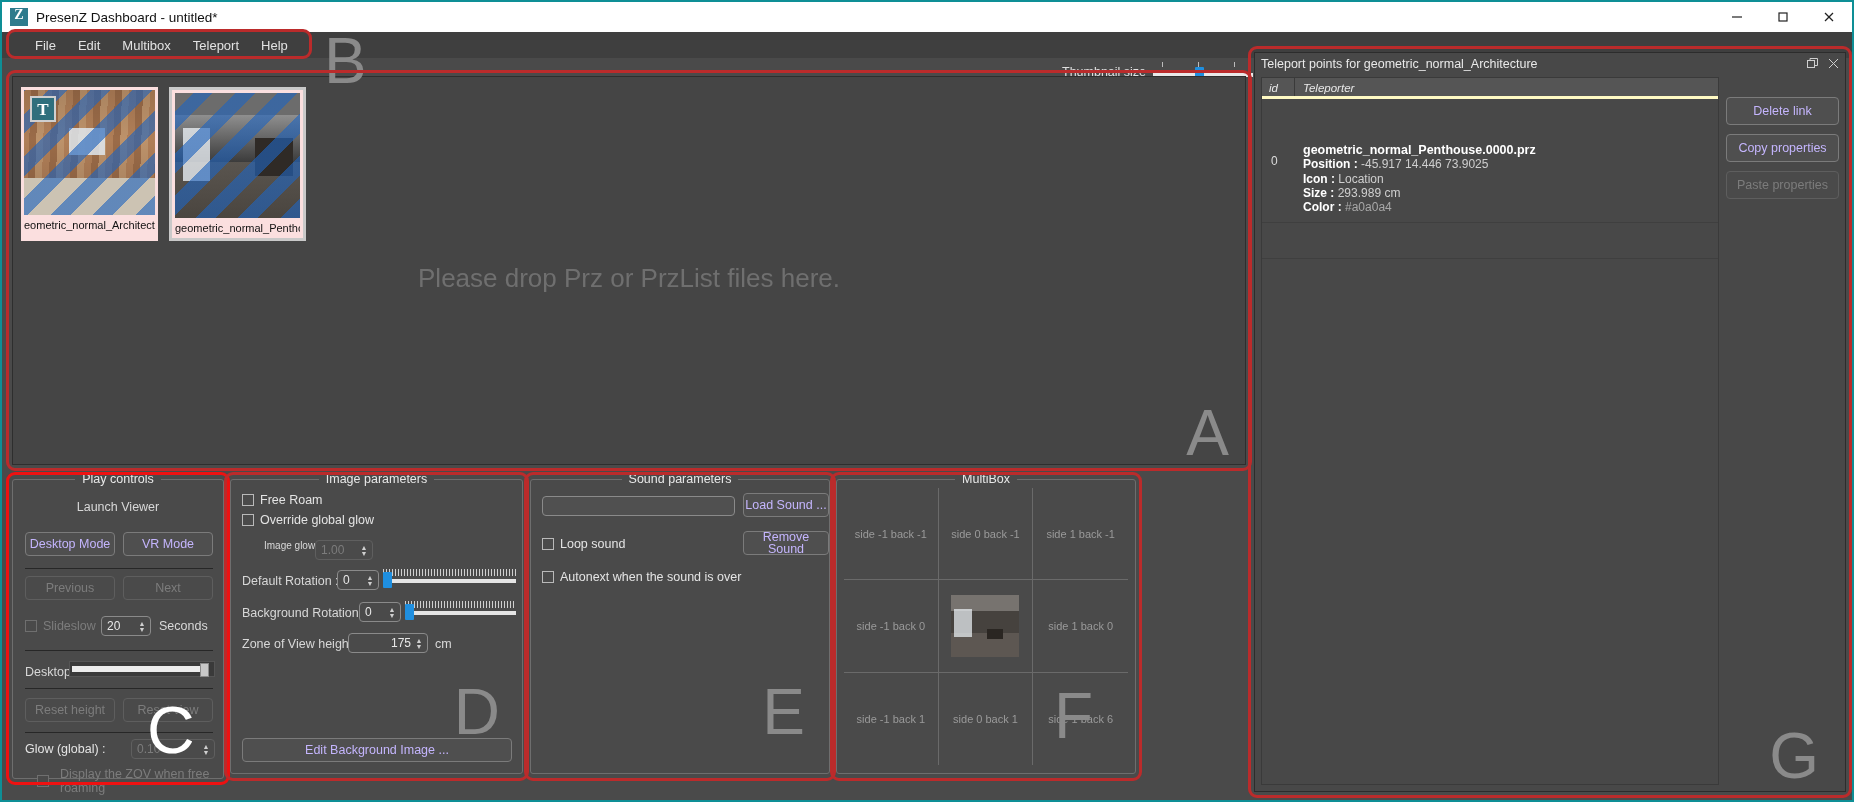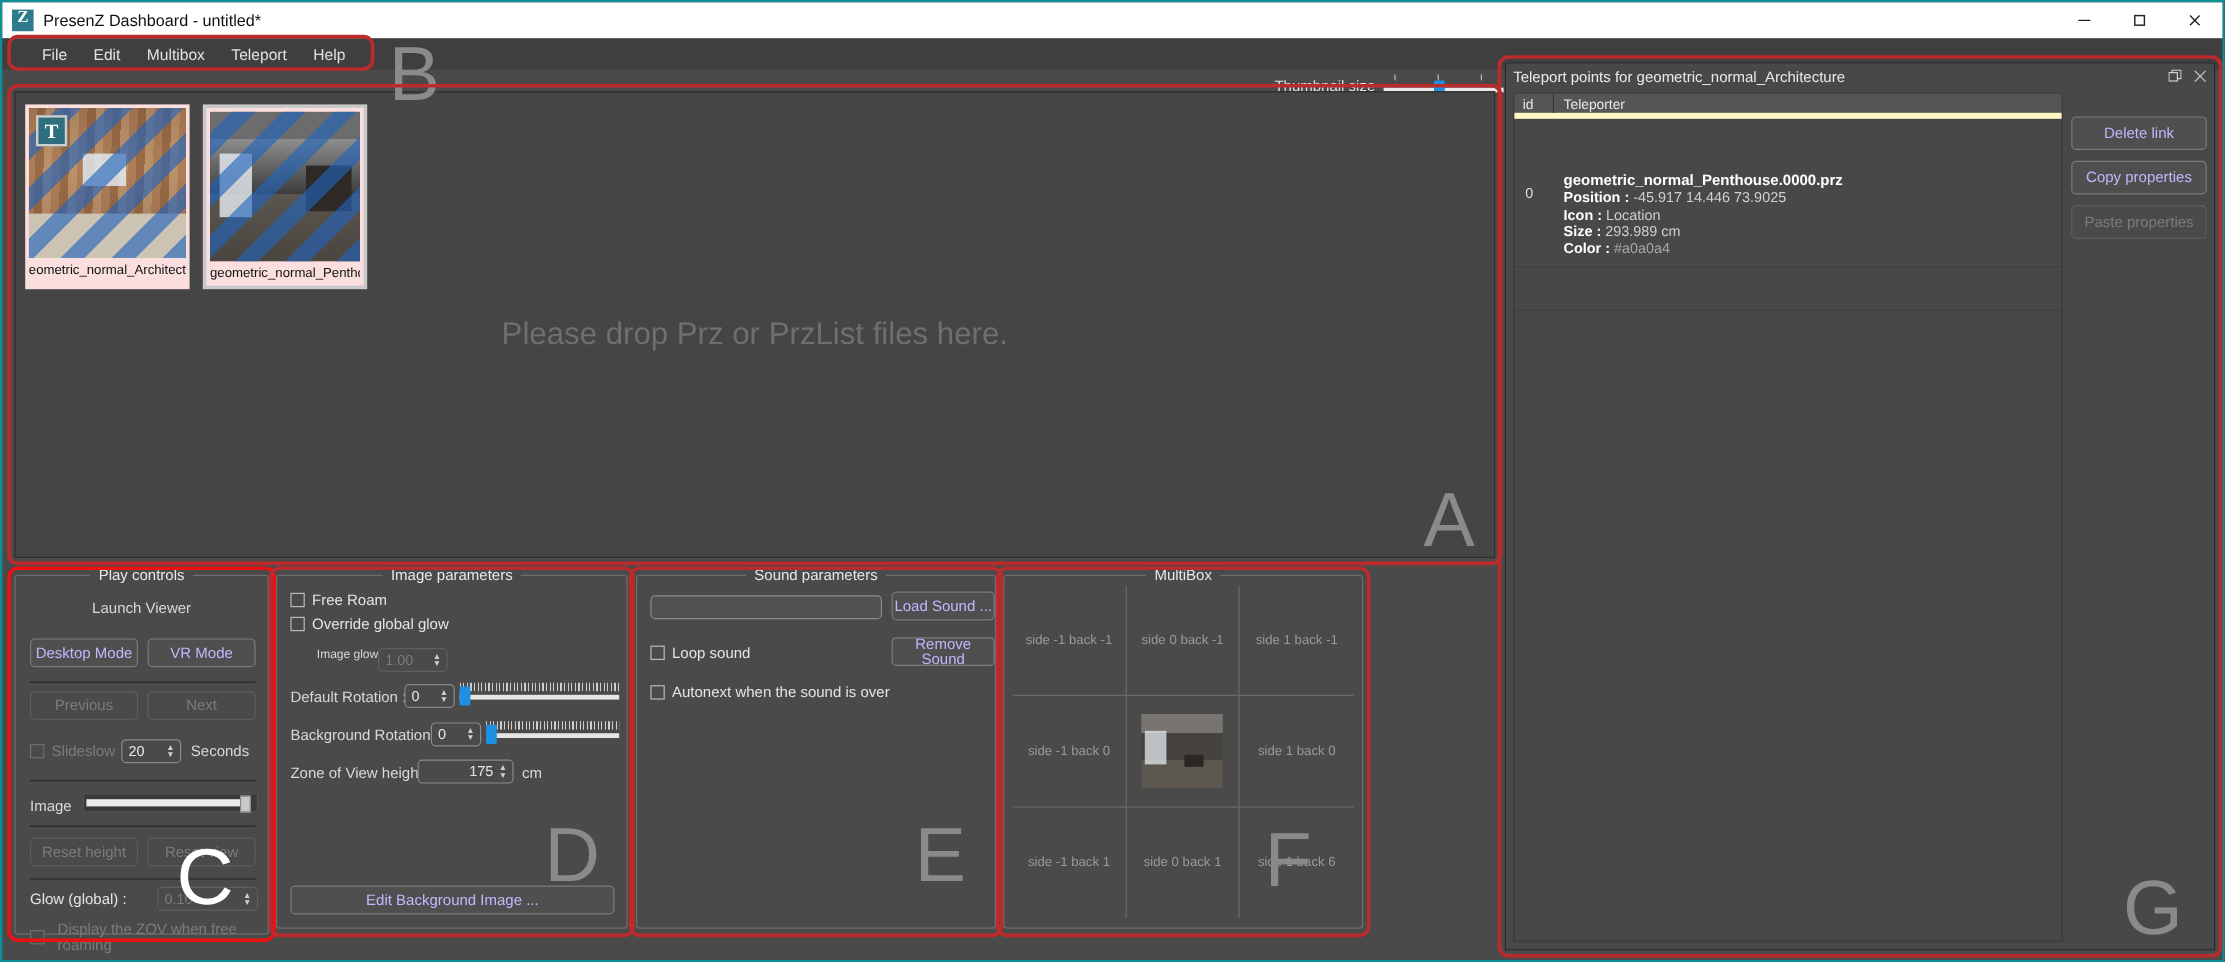--- a/index.html
+++ b/index.html
@@ -150,21 +150,21 @@
   
   #panelG { position:absolute; left:1252px; top:50px; width:592px; height:740px;
             background:#484848; border:1px solid #2c2c2c; }
   .dockbar { height:22px; display:flex; align-items:center; padding:0 6px;
              background:#484848; }
   .dockbar .t { font-size:12.5px; color:#e9e9e9; }
   .dockbar .acts { margin-left:auto; display:flex; gap:10px; align-items:center;
                    color:#cfcfcf; }
   .tpwrap { position:absolute; left:6px; top:24px; right:6px; bottom:6px; display:flex; }
   .tptable { width:458px; background:#484848; border:1px solid #3a3a3a; }
-  .tphead { display:flex; height:21px; background:#555555; border-bottom:5px solid #fef9c3; }
+  .tphead { display:flex; height:21px; background:#555555; border-bottom:3px solid #fef9c3;font-style:italic; }
   .tphead .hid { width:33px; padding-left:7px; line-height:21px; font-size:11.5px;
                  color:#e8e8e8; border-right:1px solid #3a3a3a; }
   .tphead .htp { flex:1; padding-left:8px; line-height:21px; font-size:11.5px; color:#e8e8e8; }
   .tprow { display:flex; min-height:90px; border-bottom:1px solid #3f3f3f; }
   .tprow .cid { width:33px; padding-left:9px; font-size:12px; color:#dcdcdc;
                 display:flex; align-items:center; }
   .tprow .cdetail { flex:1; padding:7px 0 7px 8px; font-size:12px; line-height:12.8px;margin-top:38px; }
   .tprow .cdetail .ln { margin-bottom:1.5px; }
   .tprow .cdetail b { color:#ffffff; font-weight:bold; }
   .tprow .cdetail .v { color:#cfcfcf; }
@@ -269,40 +269,40 @@
       <span>Slideslow</span>
     </div>
     <div class="spin" style="position:absolute; left:88px; top:136px; width:50px;">
       <span>20</span>
       <span class="arrows">▲<br>▼</span>
     </div>
     <div style="position:absolute; left:146px; top:139px; font-size:12.5px;">Seconds</div>
 
     <div class="hr" style="left:12px; top:170px; width:188px;"></div>
 
-    <div style="position:absolute; left:12px; top:185px; font-size:12.5px;">Image</div>
+    <div style="position:absolute; left:12px; top:185px; font-size:12.5px;">Desktop</div>
     <div class="vol" style="left:56px; top:181px; width:146px;">
       <div class="fill" style="width:130px;"></div>
       <div class="handle" style="left:130px;"></div>
     </div>
 
     <div class="hr" style="left:12px; top:208px; width:188px;"></div>
 
     <div class="btn disabled" style="left:12px; top:218px; width:90px; height:24px; position:absolute;">Reset height</div>
     <div class="btn disabled" style="left:110px; top:218px; width:90px; height:24px; position:absolute;">Reset view</div>
 
     <div class="hr" style="left:12px; top:252px; width:188px;"></div>
 
     <div style="position:absolute; left:12px; top:262px; font-size:12.5px; color:#e4e4e4;">Glow (global) :</div>
     <div class="spin disabled" style="position:absolute; left:118px; top:259px; width:84px;">
       <span>0.10</span>
       <span class="arrows">▲<br>▼</span>
     </div>
 
-    <div class="chk disabled" style="position:absolute; left:12px; top:287px;gap:11px;">
+    <div class="chk disabled" style="position:absolute; left:24px; top:287px;gap:11px;">
       <div class="box"></div>
       <span>Display the ZOV when free roaming</span>
     </div>
   </div>
   <div class="whiteletter" style="left:145px; top:690px;">C</div>
 
   <div class="group" style="left:228px; top:477px; width:293px; height:295px;">
     <div class="legend"><span>Image parameters</span></div>
 
     <div class="chk" style="position:absolute; left:11px; top:13px;">

